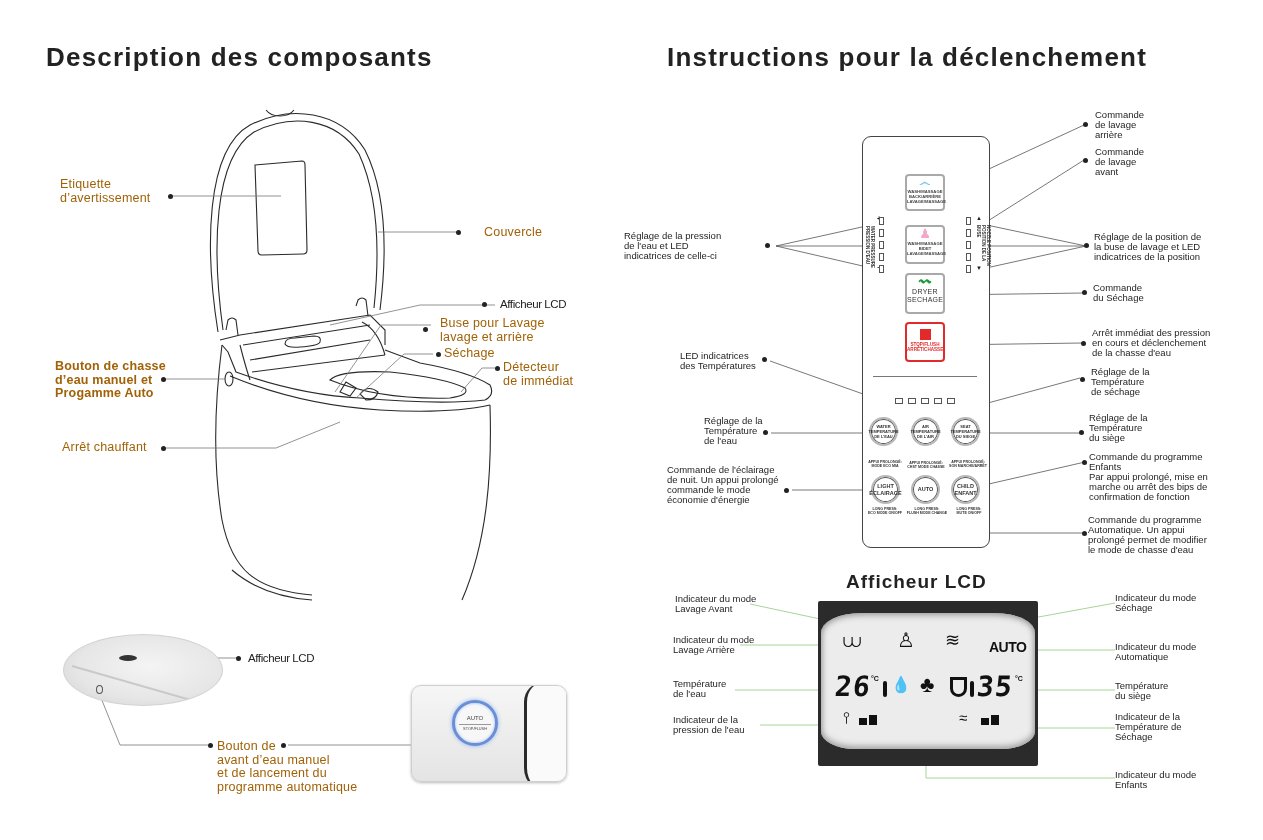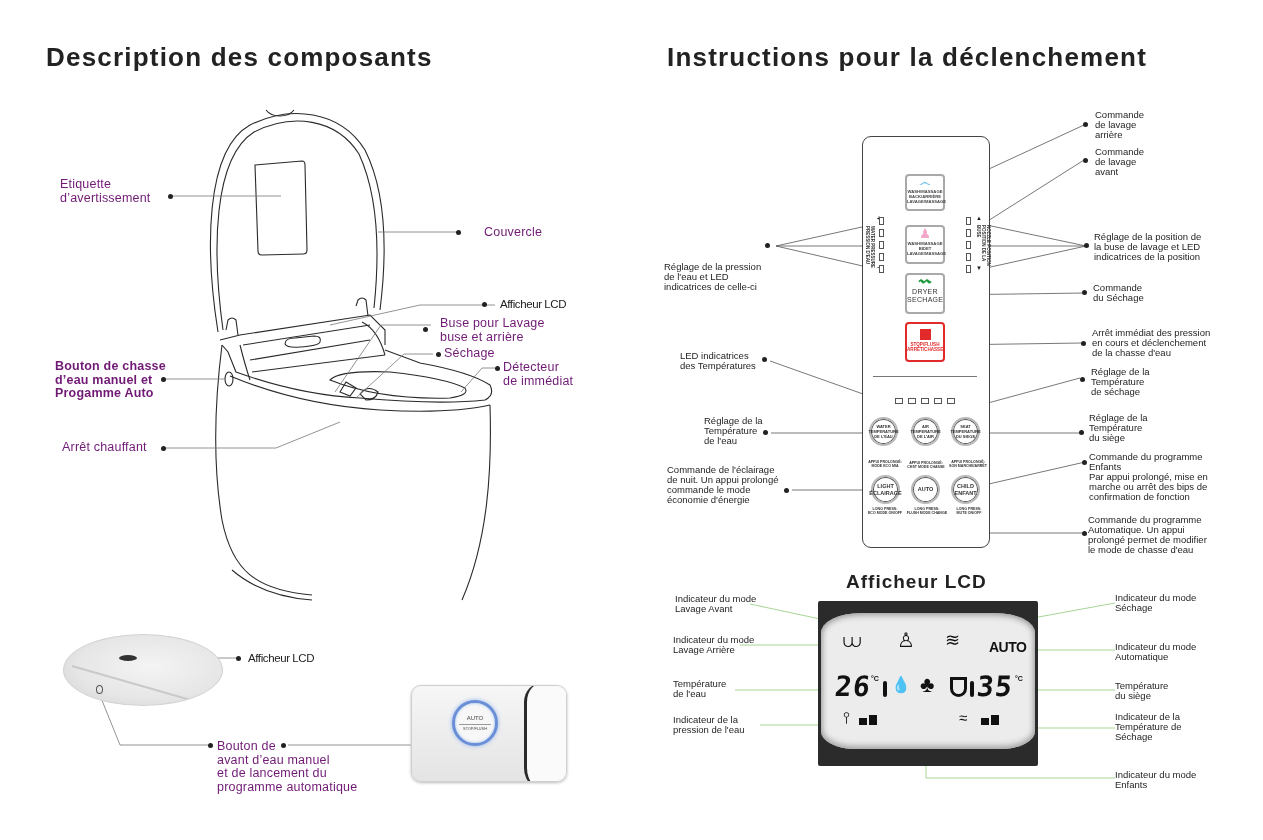--- a/index.html
+++ b/index.html
@@ -1,20 +1,20 @@
 <!DOCTYPE html>
 <html><head>
 <meta charset="utf-8">
 <style>
   * { box-sizing: border-box; margin: 0; padding: 0; }
   html, body { width: 1263px; height: 840px; background: #ffffff; overflow: hidden; }
   body { position: relative; font-family: "Liberation Sans", sans-serif; color: #1a1a1a; }
   .abs { position: absolute; }
   .h1 { font-family: "Liberation Sans", sans-serif; font-weight: bold; font-size: 26px; letter-spacing: 1.2px; color: #222; white-space: nowrap; }
-  .lbl-l { font-size: 12.5px; line-height: 13.5px; color: #701a75; white-space: pre-line; letter-spacing: 0.2px; }
+  .lbl-l { font-size: 12.5px; line-height: 13.5px; color: #a16207; white-space: pre-line; letter-spacing: 0.2px; }
   .rl { font-size: 9.5px; line-height: 10px; color: #1e1e1e; white-space: pre-line; }
   .dot { position: absolute; width: 5px; height: 5px; border-radius: 50%; background: #222; }
   svg.overlay { position: absolute; left: 0; top: 0; pointer-events: none; }
 
   
   .remote { left: 862px; top: 136px; width: 128px; height: 412px; border: 1.5px solid #444; border-radius: 9px; background: #fff; }
   .rbtn { position: absolute; width: 40px; border: 2.5px solid #a9a9a9; border-radius: 4px; background: #fff; text-align: center; }
   .rbtn .tiny { font-size: 4.2px; line-height: 5px; color: #444; white-space: pre-line; font-weight: bold; }
   .rbtn .mid { font-size: 7px; line-height: 8px; color: #333; white-space: pre-line; letter-spacing: .3px; }
   .led { position: absolute; width: 5px; height: 8px; border: 1px solid #555; background: #fff; }
@@ -125,21 +125,21 @@
 </svg>
 
 <div class="abs lbl-l" style="left:60px;top:178px;">Etiquette
 d’avertissement</div>
 <div class="dot" style="left:168px;top:194px;"></div>
 <div class="abs lbl-l" style="left:484px;top:226px;">Couvercle</div>
 <div class="dot" style="left:456px;top:230px;"></div>
 <div class="abs" style="left:500px;top:298px;font-size:11.5px;letter-spacing:-0.4px;color:#222;">Afficheur LCD</div>
 <div class="dot" style="left:482px;top:302px;"></div>
 <div class="abs lbl-l" style="left:440px;top:317px;">Buse pour Lavage
-buse et arrière</div>
+lavage et arrière</div>
 <div class="dot" style="left:423px;top:327px;"></div>
 <div class="abs lbl-l" style="left:444px;top:347px;">Séchage</div>
 <div class="dot" style="left:436px;top:352px;"></div>
 <div class="abs lbl-l" style="left:503px;top:361px;">Détecteur
 de immédiat</div>
 <div class="dot" style="left:495px;top:366px;"></div>
 <div class="abs lbl-l" style="left:55px;top:360px;font-weight:bold;">Bouton de chasse
 d’eau manuel et
 Progamme Auto</div>
 <div class="dot" style="left:161px;top:377px;"></div>
@@ -269,21 +269,21 @@
 </div>
 
 <div class="abs rl" style="left:1095px;top:110px;">Commande
 de lavage
 arrière</div>
 <div class="dot" style="left:1083px;top:122px;"></div>
 <div class="abs rl" style="left:1095px;top:147px;">Commande
 de lavage
 avant</div>
 <div class="dot" style="left:1083px;top:158px;"></div>
-<div class="abs rl" style="left:664px;top:231px;margin-top:31px;">Réglage de la pression
+<div class="abs rl" style="left:624px;top:231px;">Réglage de la pression
 de l'eau et LED
 indicatrices de celle-ci</div>
 <div class="dot" style="left:765px;top:243px;"></div>
 <div class="abs rl" style="left:1094px;top:232px;">Réglage de la position de
 la buse de lavage et LED
 indicatrices de la position</div>
 <div class="dot" style="left:1084px;top:243px;"></div>
 <div class="abs rl" style="left:1093px;top:283px;">Commande
 du Séchage</div>
 <div class="dot" style="left:1082px;top:290px;"></div>

